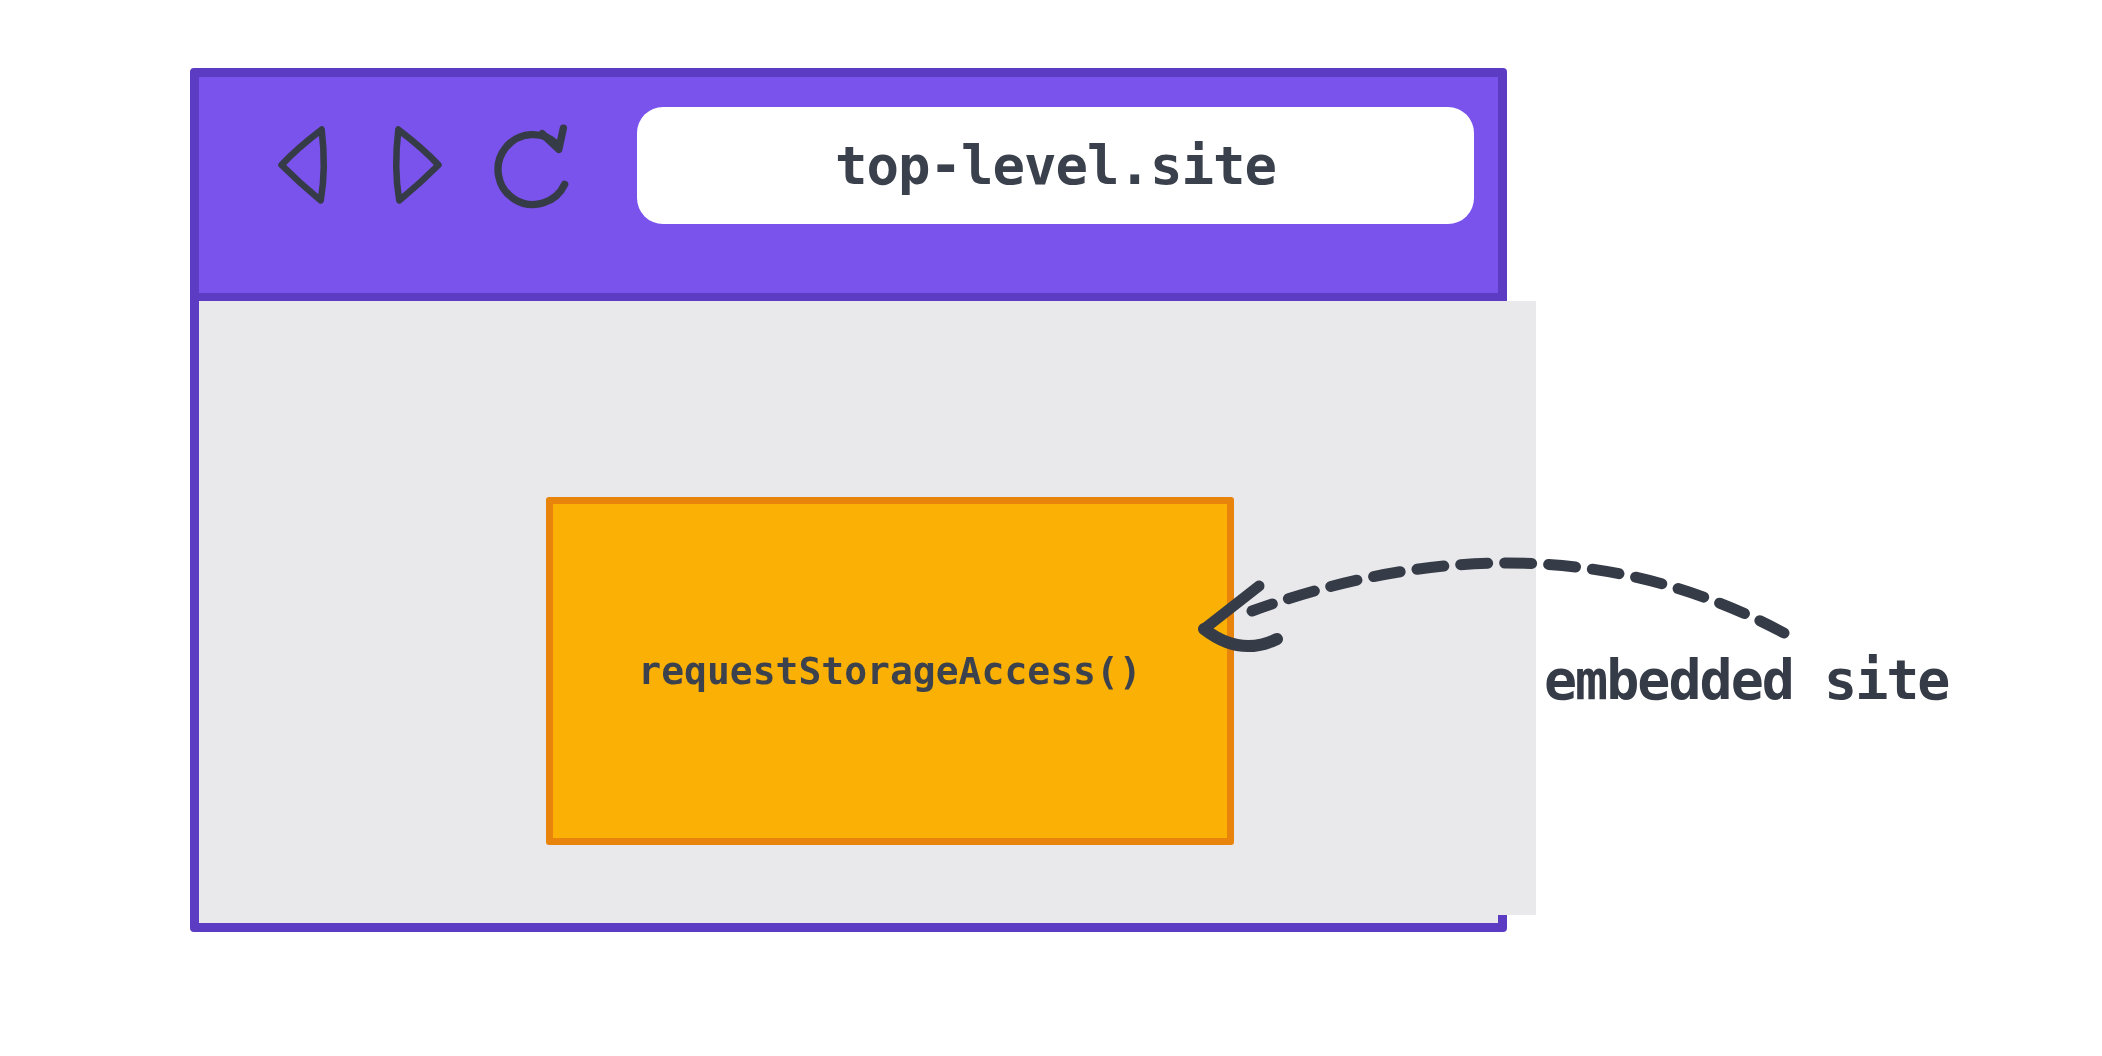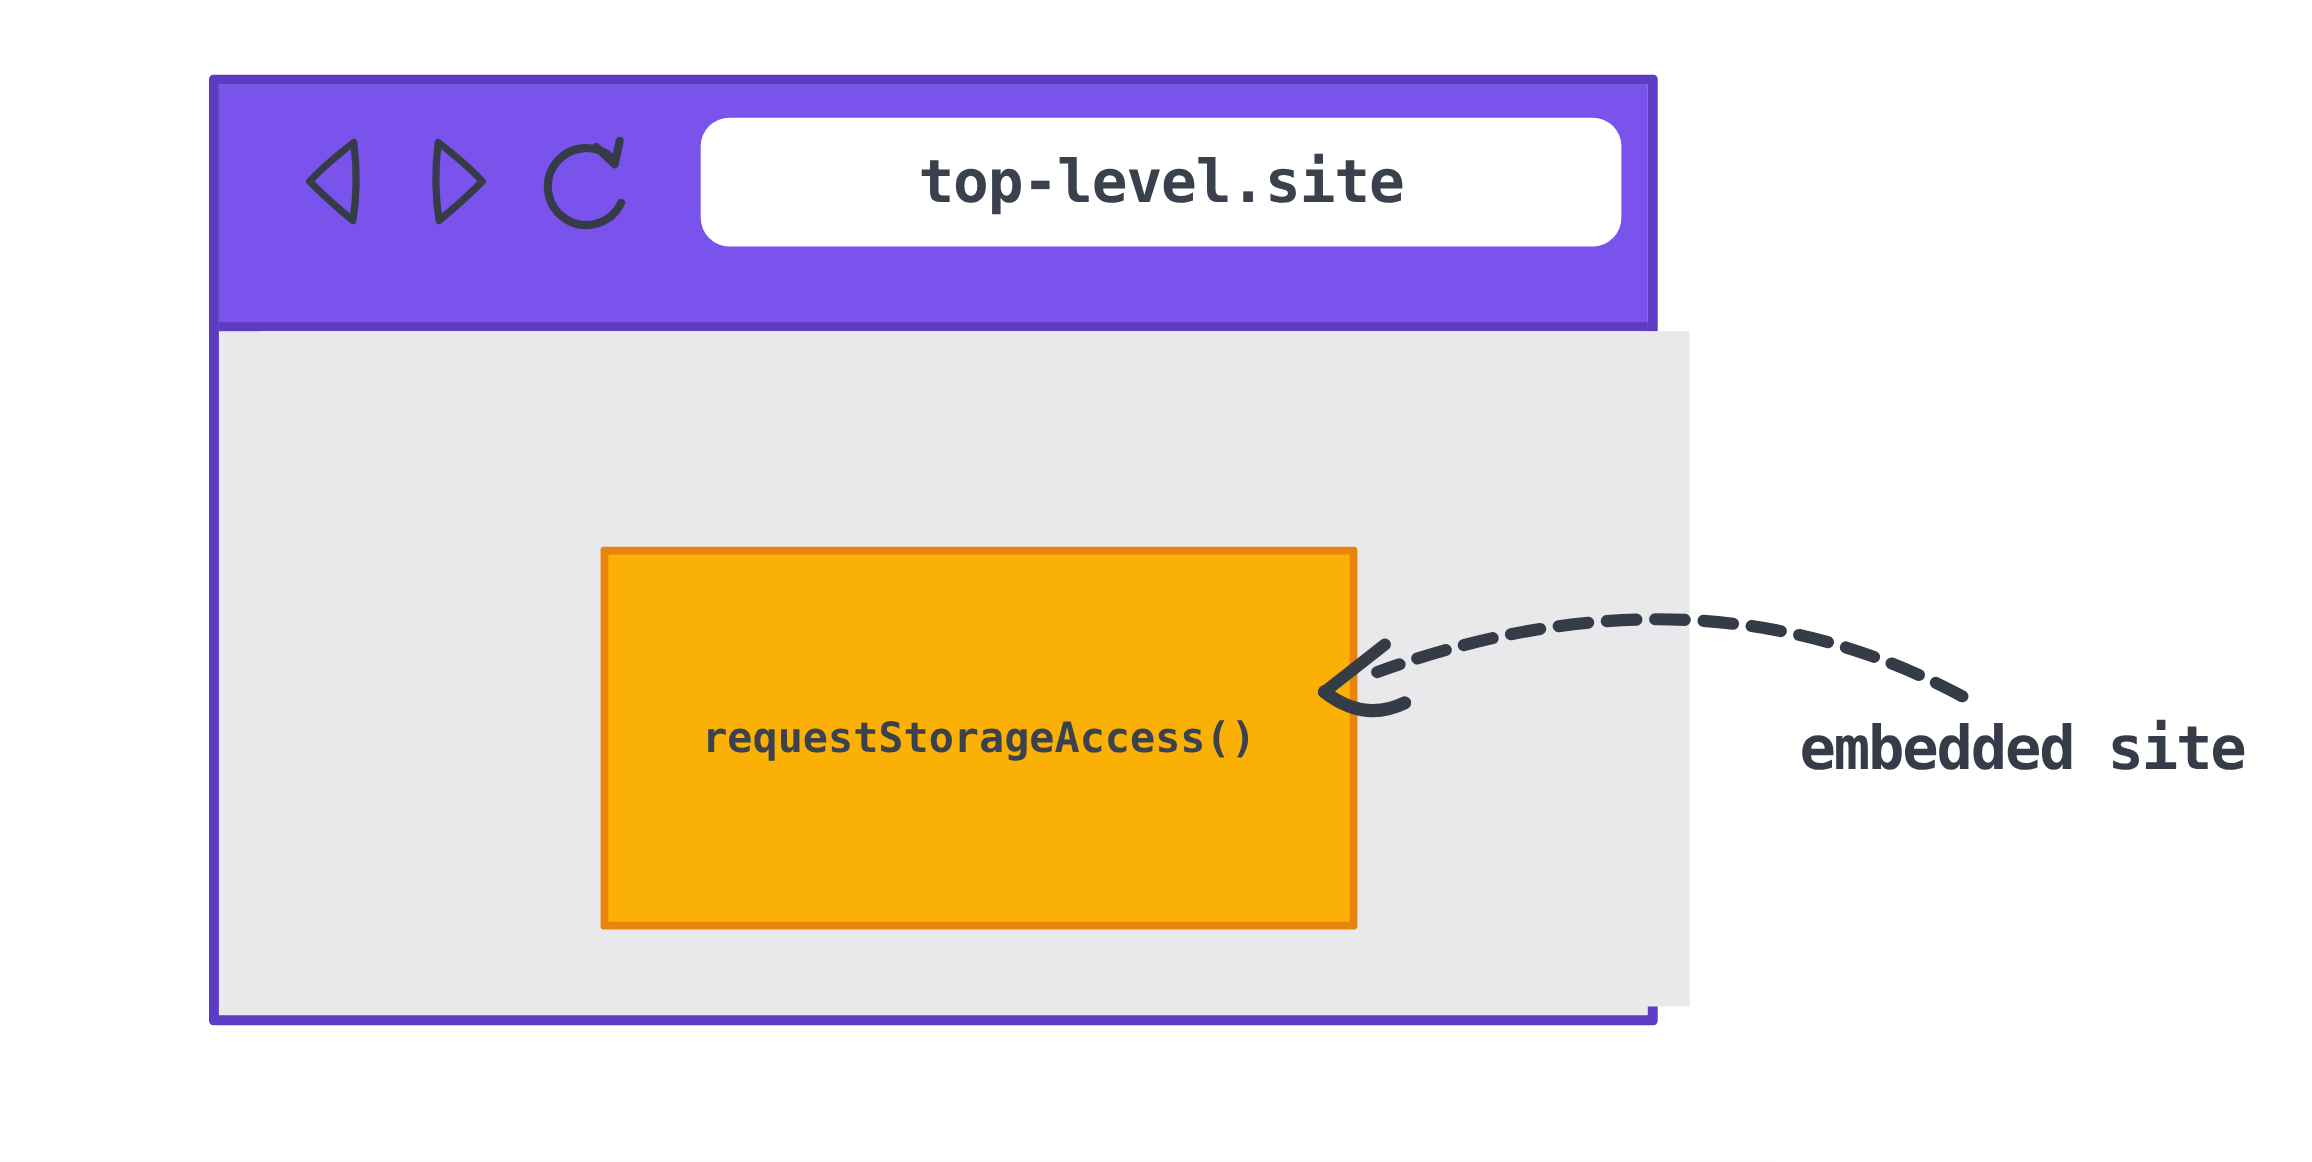--- a/index.html
+++ b/index.html
@@ -99,21 +99,21 @@
   
   .arrow-overlay{
     position:absolute;
     left:0; top:0;
     width:2102px; height:1056px;
     pointer-events:none;
   }
   .arrow-overlay path{stroke:var(--ink);fill:none;stroke-linecap:round;stroke-linejoin:round;}
   .annotation-label{
     position:absolute;
-    left:1636px; top:648px;
+    left:1544px; top:648px;
     font-size:55px;
     font-weight:bold;
     letter-spacing:-2px;
     color:var(--ink);
     white-space:nowrap;
   }
 </style>
 </head>
 <body>
 

